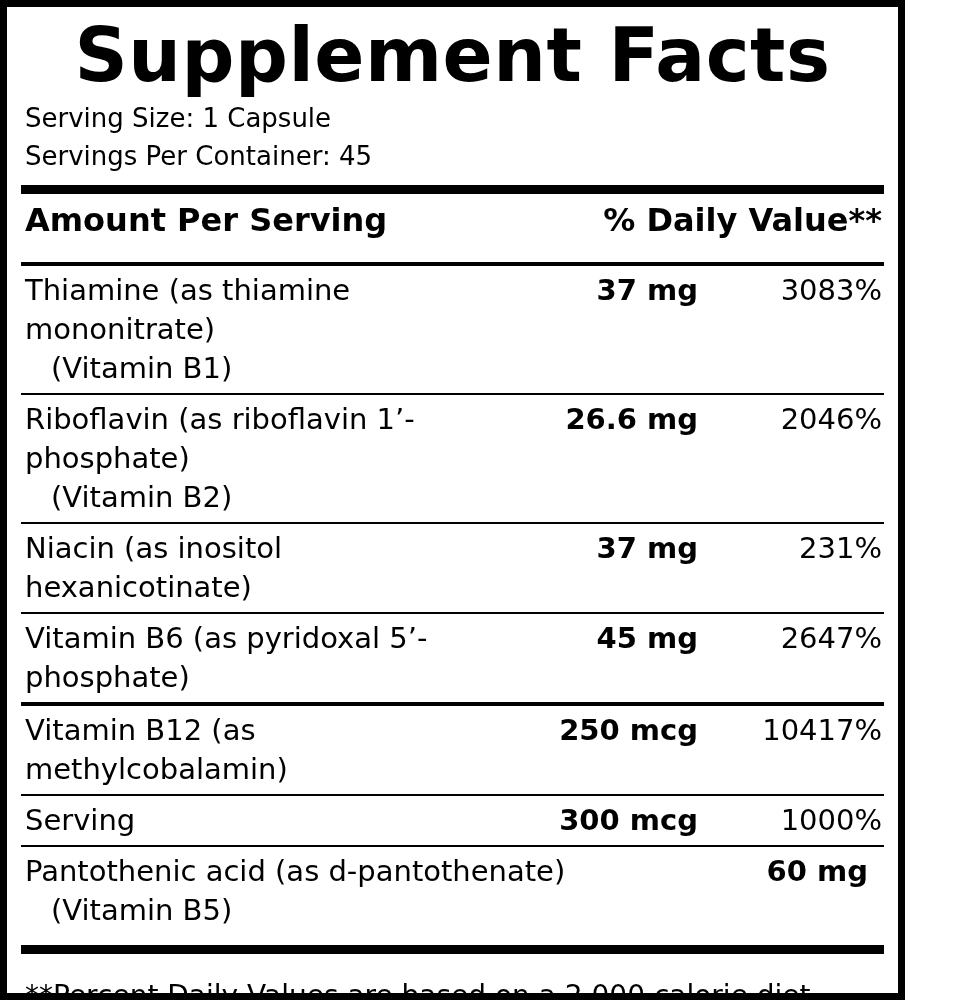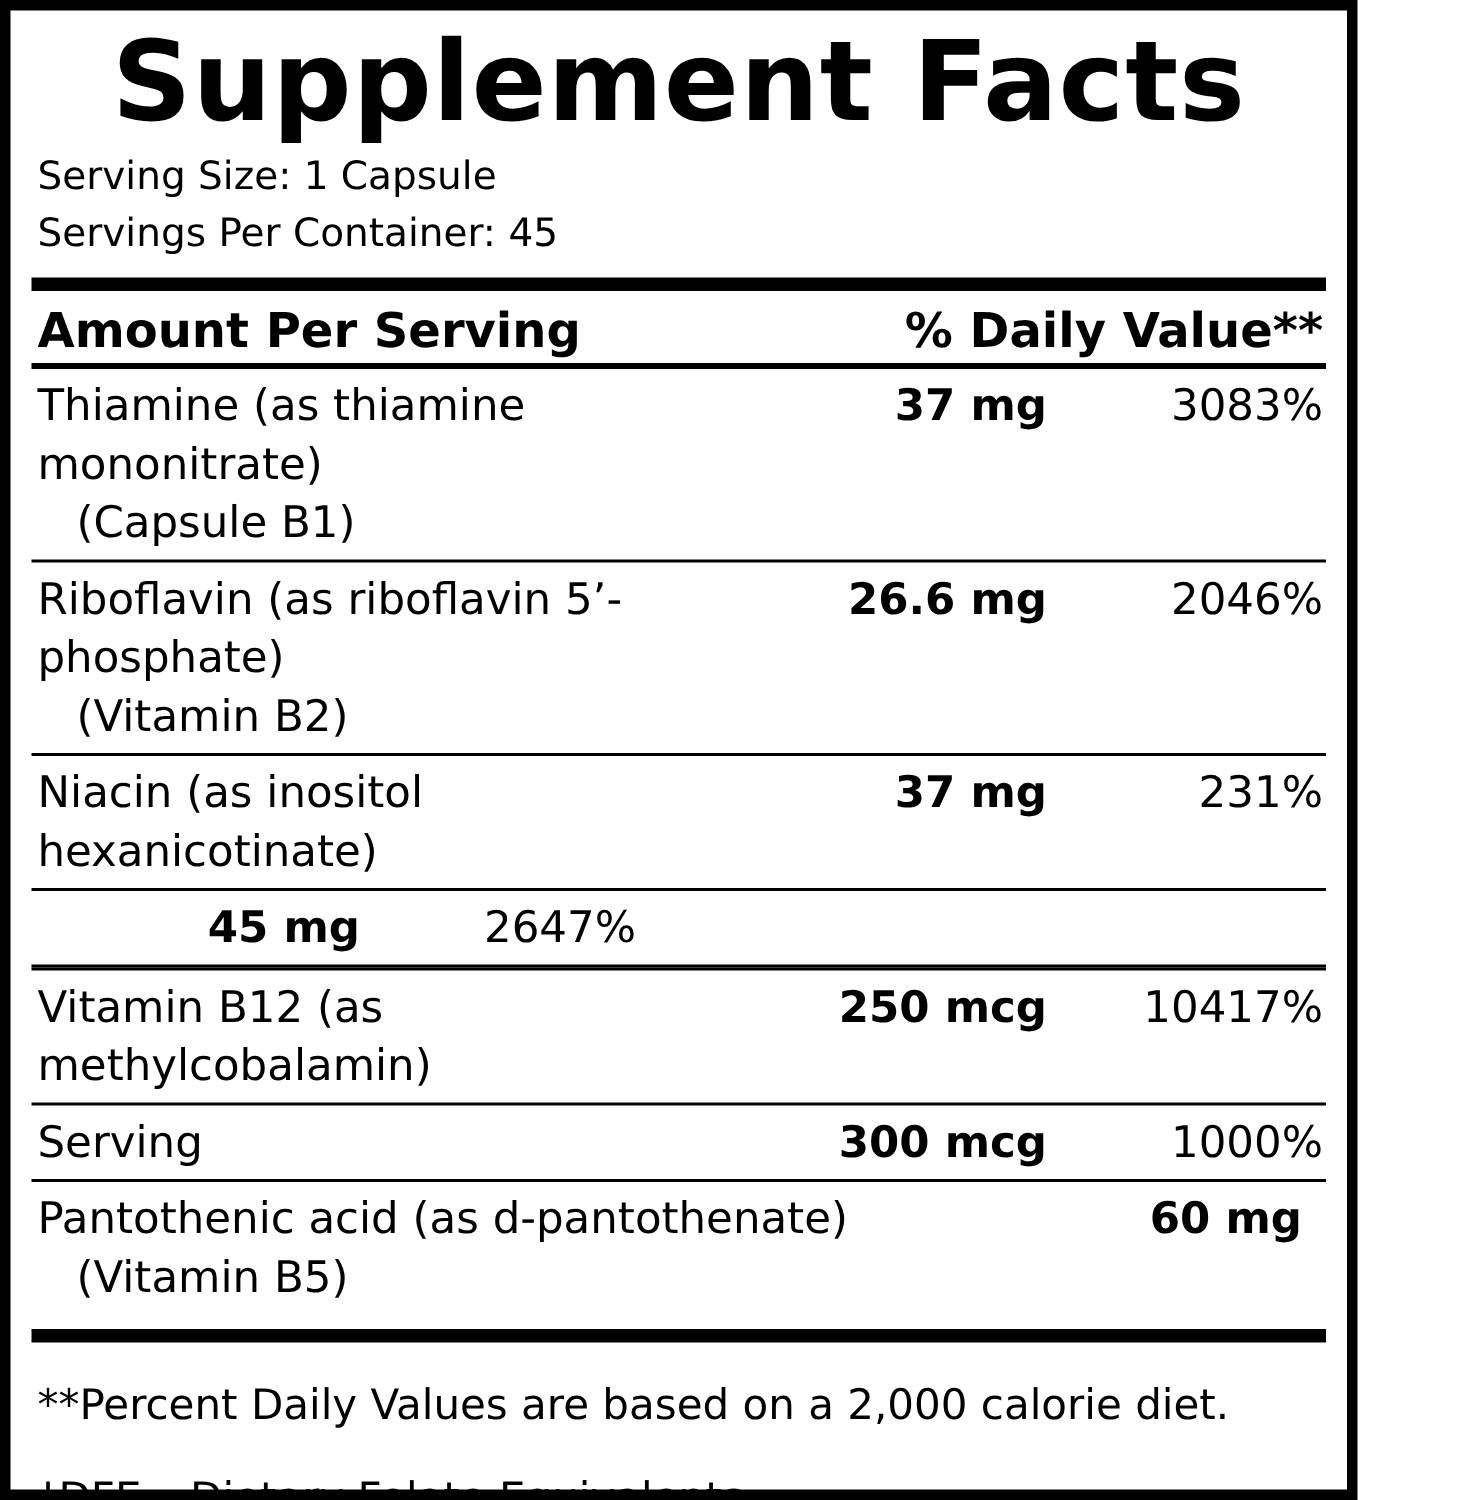--- a/index.html
+++ b/index.html
@@ -51,21 +51,21 @@
     height: 4px;
     background: #000000;
   }
   .head-row {
     display: flex;
     align-items: flex-end;
     justify-content: space-between;
     font-weight: bold;
     font-size: 32px;
     line-height: 44px;
-    padding: 4px 2px 0 4px;
+    padding: 4px 2px 20px 4px;
   }
   .row {
     display: flex;
     align-items: flex-start;
     padding: 5px 2px 5px 4px;
     font-size: 29px;
     line-height: 39px;
   }
   .row .name {
     flex: 1 1 auto;
@@ -110,47 +110,50 @@
   <div class="head-row">
     <span>Amount Per Serving</span>
     <span>% Daily Value**</span>
   </div>
 
   <div class="rule-med"></div>
 
   <div class="row">
     <span class="name">
       <span>Thiamine (as thiamine mononitrate)</span>
-      <span class="sub">(Capsule B1)</span>
+      <span class="sub">(Vitamin B1)</span>
     </span>
     <span class="amount">37 mg</span>
     <span class="dv">3083%</span>
   </div>
   <div class="rule-thin"></div>
 
   <div class="row">
     <span class="name">
-      <span>Riboflavin (as riboflavin 5’-phosphate)</span>
+      <span>Riboflavin (as riboflavin 1’-phosphate)</span>
       <span class="sub">(Vitamin B2)</span>
     </span>
     <span class="amount">26.6 mg</span>
     <span class="dv">2046%</span>
   </div>
   <div class="rule-thin"></div>
 
   <div class="row">
     <span class="name">
       <span>Niacin (as inositol hexanicotinate)</span>
     </span>
     <span class="amount">37 mg</span>
     <span class="dv">231%</span>
   </div>
   <div class="rule-thin"></div>
 
   <div class="row">
+    <span class="name">
+      <span>Vitamin B6 (as pyridoxal 5’-phosphate)</span>
+    </span>
     <span class="amount">45 mg</span>
     <span class="dv">2647%</span>
   </div>
   <div class="rule-thin"></div>
 
   <div class="rule-thin"></div>
 
   <div class="row">
     <span class="name">
       <span>Vitamin B12 (as methylcobalamin)</span>

